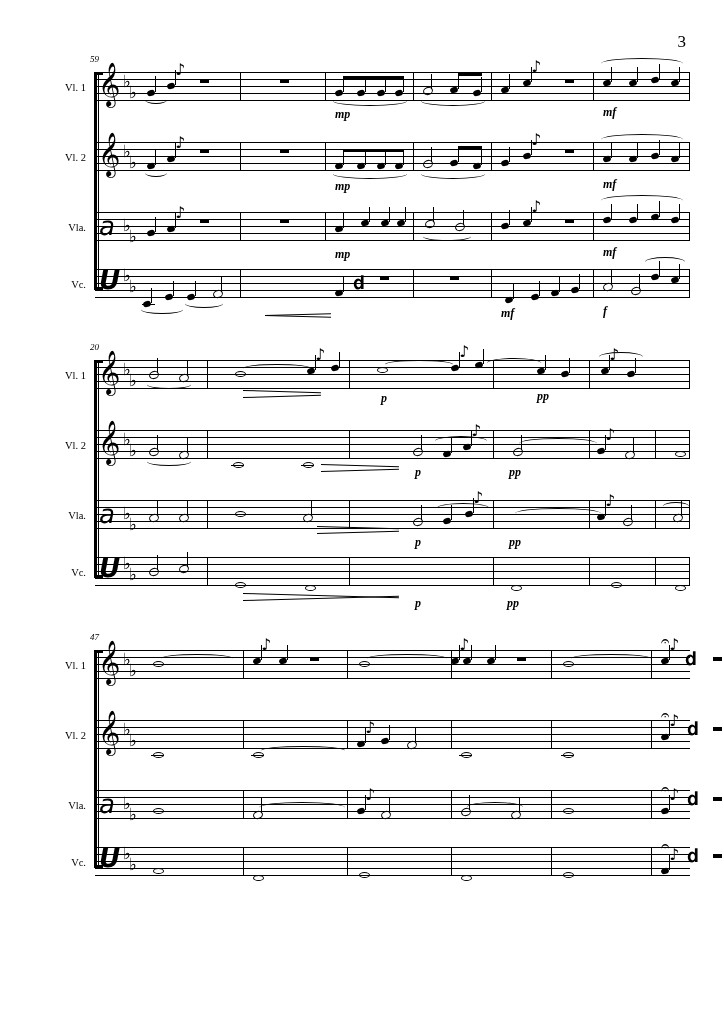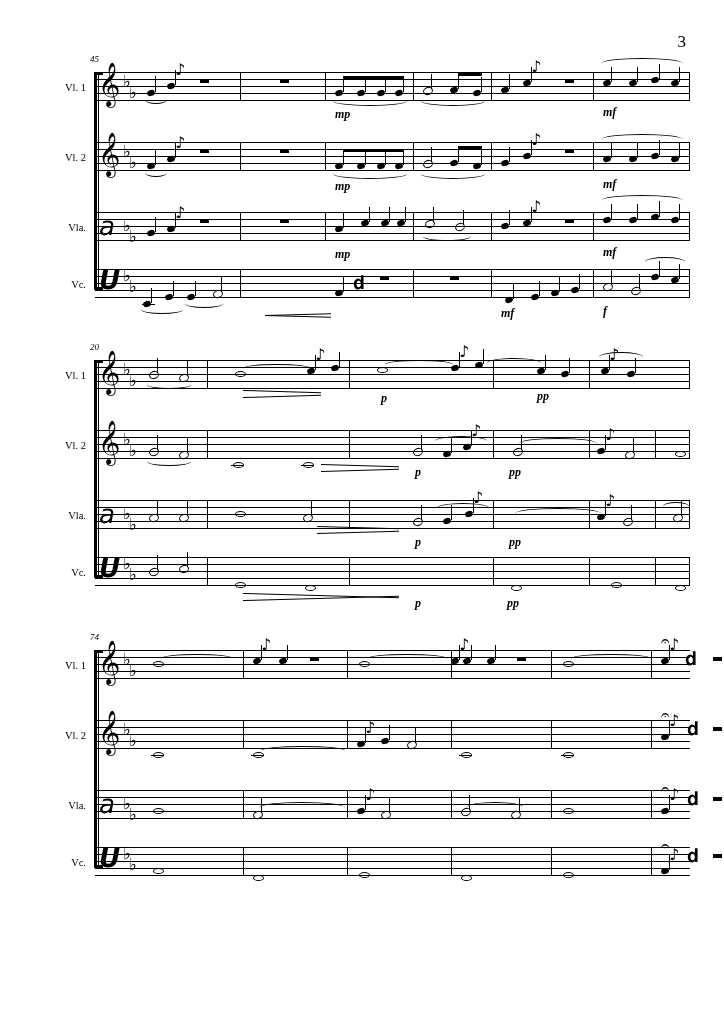--- a/index.html
+++ b/index.html
@@ -244,21 +244,21 @@
   }
 </style>
 </head>
 <body>
 
 <div class="page">
 
   <div class="page-number">3</div>
 
   <div class="system" id="system-0">
-    <div class="measure-number">45</div>
+    <div class="measure-number">59</div>
 
     <div class="system-brace" style="top:12px;height:218px;">
       <div class="cap-top"></div>
         <div class="cap-bot"></div>
     </div>
     <div class="sys-barline" style="left:58px;top:12px;height:218px;"></div>
 
     <div class="stave-row" style="top:8px;">
       <div class="part-label">Vl. 1</div>
       <div class="stave">
@@ -710,21 +710,21 @@
         <div class="barline" style="left:494px;"></div>
         <div class="wn" style="left:516px;top:25px;"></div>
         <div class="barline" style="left:560px;"></div>
         <div class="wn" style="left:580px;top:28px;"></div>
         <div class="barline" style="left:594px;"></div>
       </div>
     </div>
   </div>
 
   <div class="system" id="system-2">
-    <div class="measure-number">74</div>
+    <div class="measure-number">47</div>
 
     <div class="system-brace" style="top:12px;height:218px;">
       <div class="cap-top"></div>
         <div class="cap-bot"></div>
     </div>
     <div class="sys-barline" style="left:58px;top:12px;height:218px;"></div>
 
     <div class="stave-row" style="top:8px;">
       <div class="part-label">Vl. 1</div>
       <div class="stave">

